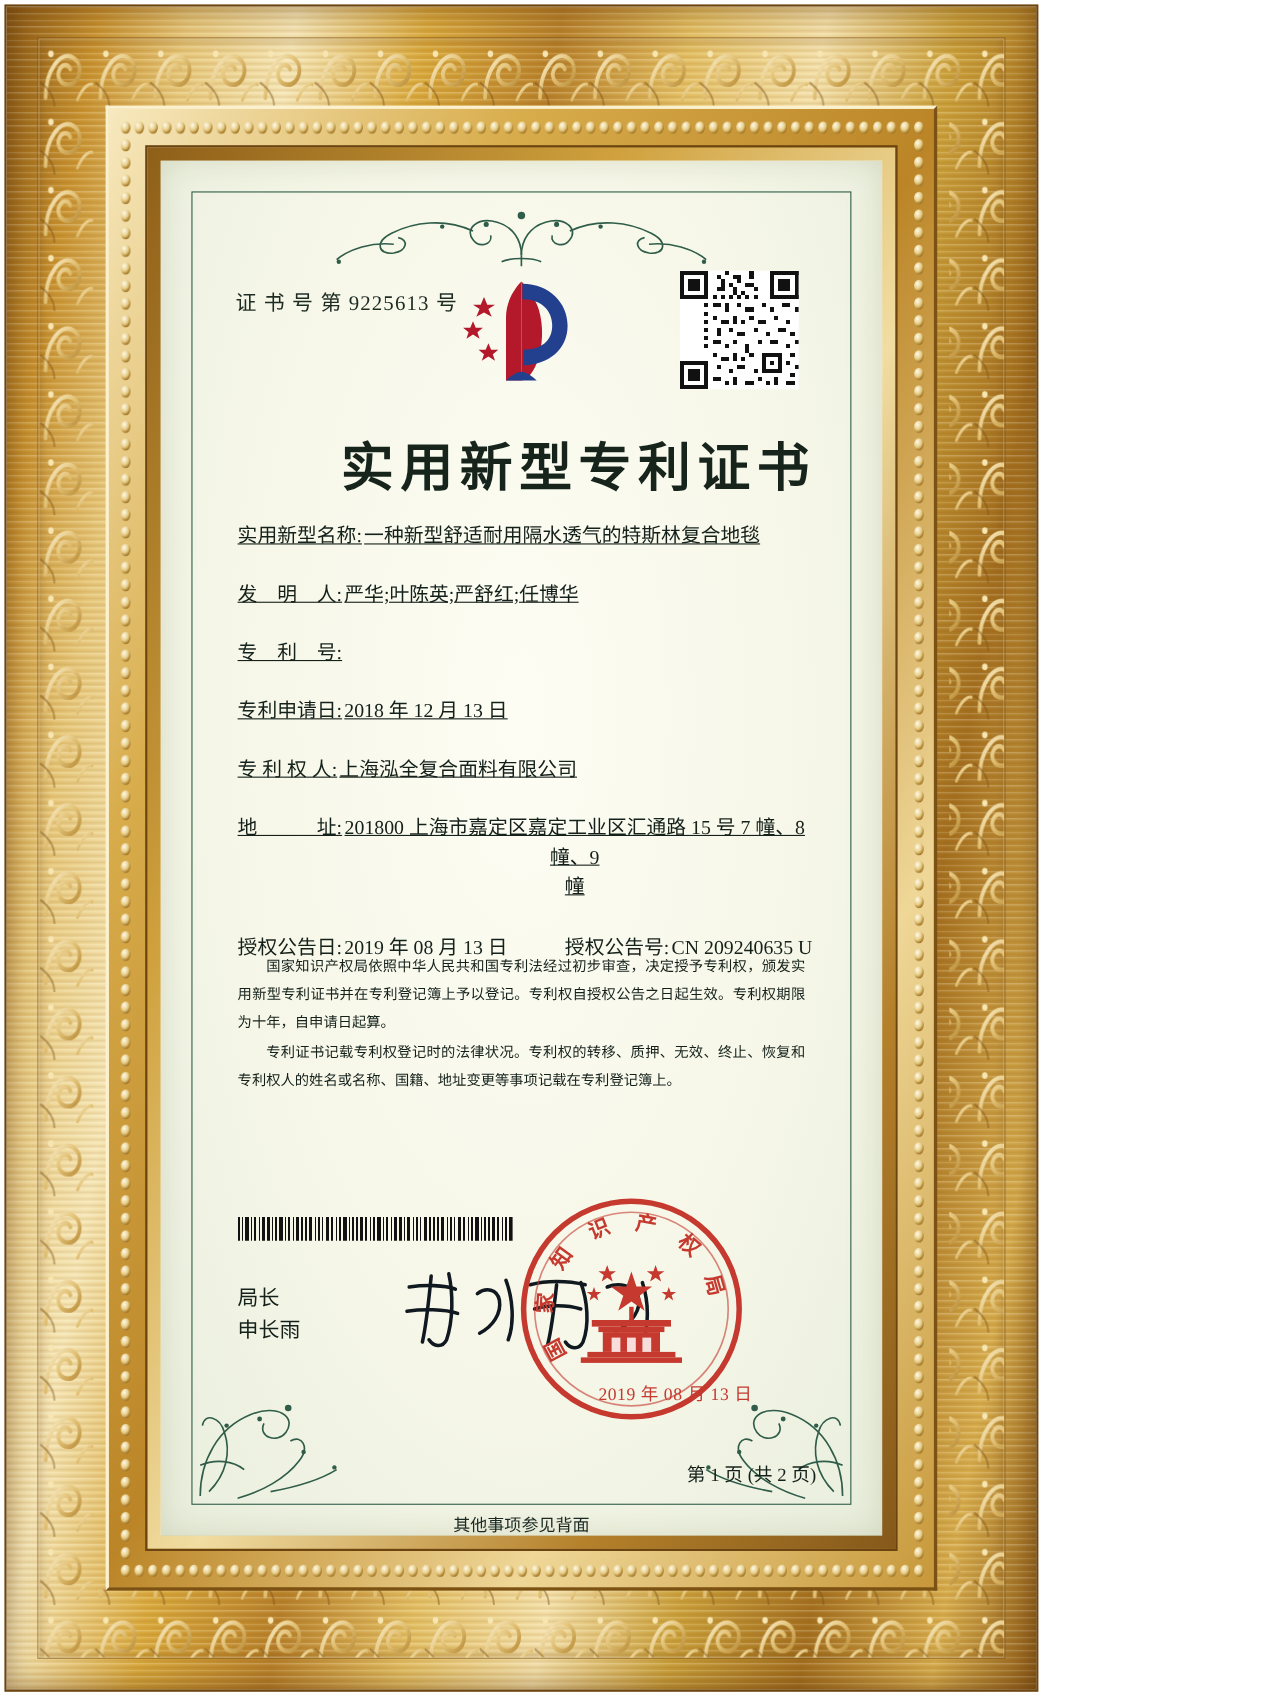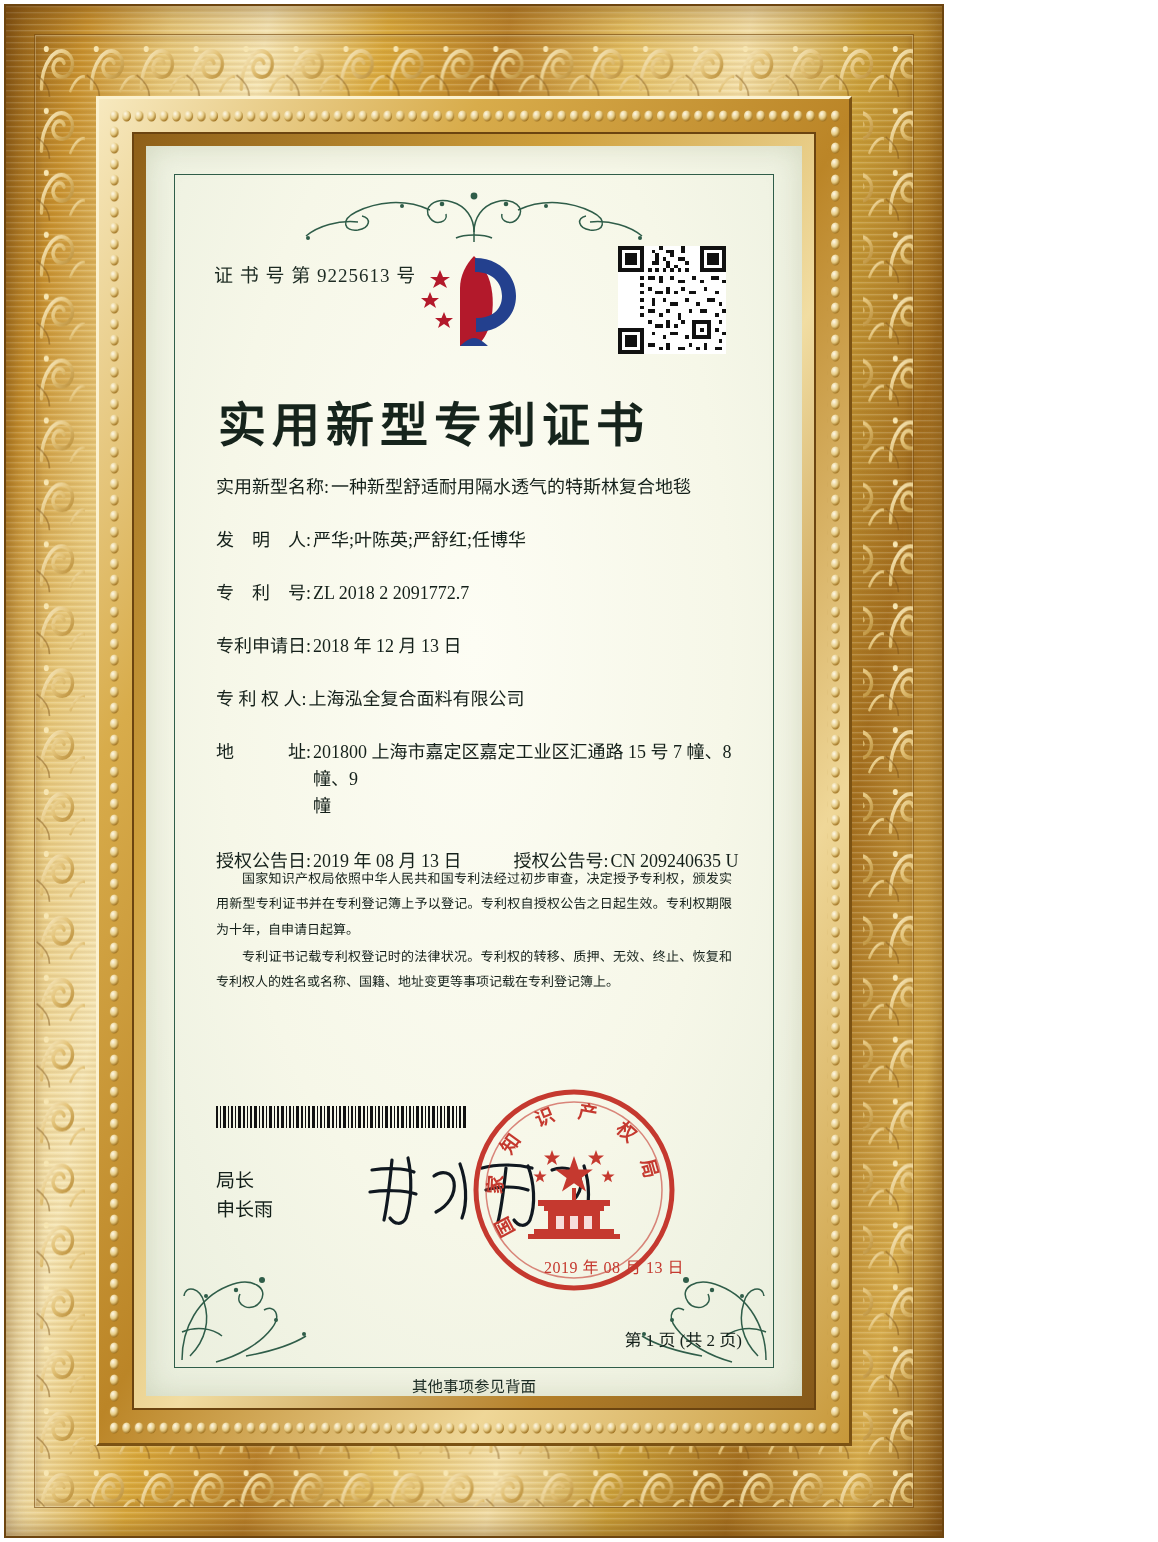--- a/index.html
+++ b/index.html
@@ -149,52 +149,54 @@
     width: 108px;
     height: 108px;
     background: #fff;
   }
   .qr svg { display:block; width:100%; height:100%; }
 
   .main-title {
     position: absolute;
     top: 180px;
     left: 12px; right: 0;
-    text-align: left;
+    text-align: right;
     font-family: Liberation Sans, sans-serif;
     font-size: 48px;
     font-weight: bold;
     letter-spacing: 6px;
     color: #16241c;
   }
 
   .fields {
     position: absolute;
     top: 268px;
     left: 10px;
     right: 10px;
   }
   .field-row {
     display: flex;
     align-items: flex-start;
     margin-bottom: 26px;
     font-size: 18px;
     color: #14201a;
     line-height: 1.5;
+    text-decoration: underline;
   }
   .field-label {
     white-space: pre;
     flex: 0 0 auto;
   }
   .field-value {
     flex: 1 1 auto;
     padding-left: 2px;
   }
   .field-value.indent-wrap {
     text-indent: 0;
+    text-align: center;
   }
 
   .grant-row {
     display: flex;
     align-items: baseline;
     font-size: 18px;
     color: #14201a;
     margin-bottom: 22px;
   }
   .grant-row .g1 { white-space: pre; }
@@ -539,21 +541,20 @@
           <span class="field-value">一种新型舒适耐用隔水透气的特斯林复合地毯</span>
         </div>
 
         <div class="field-row">
           <span class="field-label">发　明　人:</span>
           <span class="field-value">严华;叶陈英;严舒红;任博华</span>
         </div>
 
         <div class="field-row">
           <span class="field-label">专　利　号:</span>
-          <span class="field-value">ZL 2018 2 2091772.7</span>
         </div>
 
         <div class="field-row">
           <span class="field-label">专利申请日:</span>
           <span class="field-value">2018 年 12 月 13 日</span>
         </div>
 
         <div class="field-row">
           <span class="field-label">专 利 权 人:</span>
           <span class="field-value">上海泓全复合面料有限公司</span>

